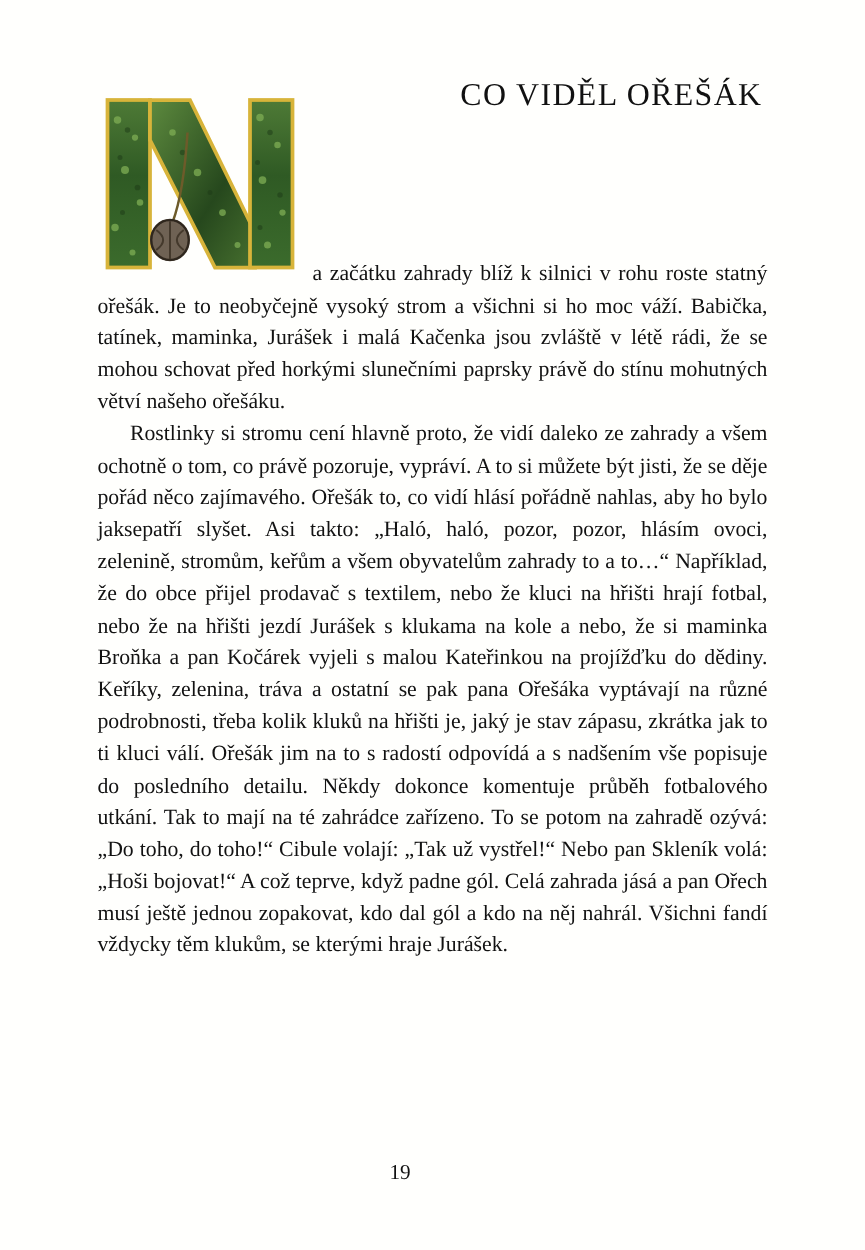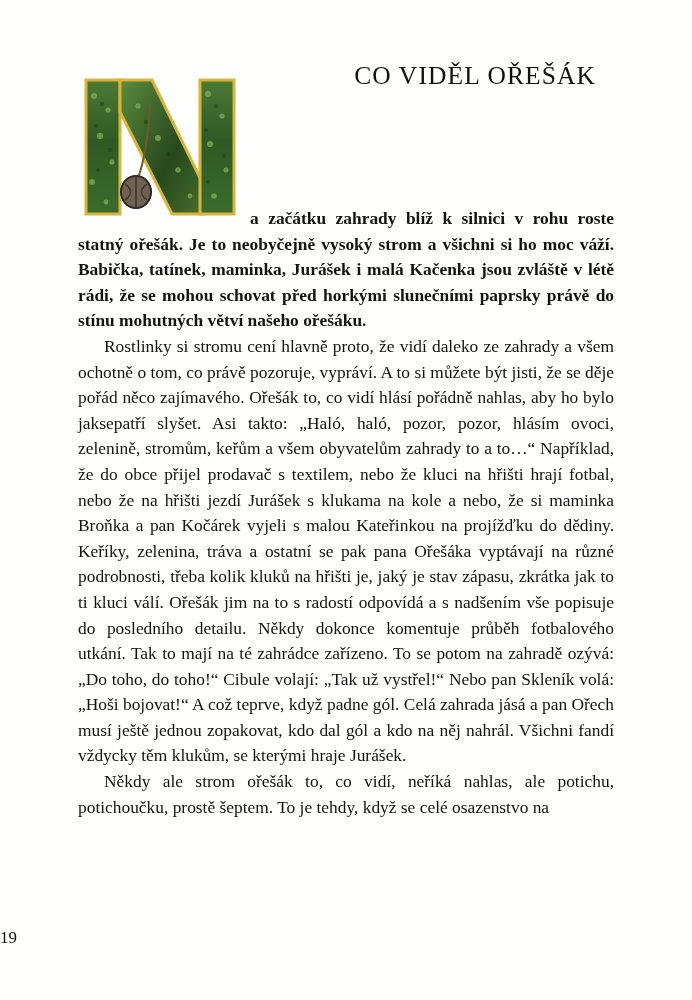--- a/index.html
+++ b/index.html
@@ -17,21 +17,21 @@
   }
   .page {
     position: absolute;
     left: 0; top: 0;
     width: 692px;
     height: 1000px;
     background: #fffffd;
   }
   .content {
     position: absolute;
-    left: 64px;
+    left: 78px;
     top: 62px;
     width: 536px;
   }
   
   .title-block {
     text-align: right;
     padding-right: 4px;
   }
   .chapter-title {
     font-family: "Liberation Serif", serif;
@@ -71,28 +71,27 @@
     text-align: justify;
     color: #121212;
     hyphens: manual;
   }
   .body-text p {
     margin: 0;
     text-indent: 26px;
   }
   .body-text p.first {
     text-indent: 172px;
-    font-weight: bold;
   }
   .pagenum {
     position: absolute;
-    left: 0;
+    left: 13px;
     top: 928px;
     width: 614px;
-    text-align: left;
+    text-align: center;
     font-size: 17px;
     color: #111;
     font-family: "Liberation Serif", serif;
   }
 </style>
 </head>
 <body>
 
 <div class="page">
 
@@ -159,18 +158,17 @@
 
   <div class="content">
     <div class="title-block">
       <h1 class="chapter-title">CO VIDĚL OŘEŠÁK</h1>
     </div>
   </div>
 
   <div class="body-text">
     <p class="first">a začátku zahrady blíž k silnici v rohu roste statný ořešák. Je to neobyčejně vysoký strom a všichni si ho moc váží. Babička, tatínek, maminka, Jurášek i malá Kačenka jsou zvláště v létě rádi, že se mohou schovat před horkými slunečními paprsky právě do stínu mohutných větví našeho ořešáku.</p>
     <p>Rostlinky si stromu cení hlavně proto, že vidí daleko ze zahrady a všem ochotně o tom, co právě pozoruje, vypráví. A to si můžete být jisti, že se děje pořád něco zajímavého. Ořešák to, co vidí hlásí pořádně nahlas, aby ho bylo jaksepatří slyšet. Asi takto: „Haló, haló, pozor, pozor, hlásím ovoci, zelenině, stromům, keřům a všem obyvatelům zahrady to a to…“ Například, že do obce přijel prodavač s textilem, nebo že kluci na hřišti hrají fotbal, nebo že na hřišti jezdí Jurášek s klukama na kole a nebo, že si maminka Broňka a pan Kočárek vyjeli s malou Kateřinkou na projížďku do dědiny. Keříky, zelenina, tráva a ostatní se pak pana Ořešáka vyptávají na různé podrobnosti, třeba kolik kluků na hřišti je, jaký je stav zápasu, zkrátka jak to ti kluci válí. Ořešák jim na to s radostí odpovídá a s nadšením vše popisuje do posledního detailu. Někdy dokonce komentuje průběh fotbalového utkání. Tak to mají na té zahrádce zařízeno. To se potom na zahradě ozývá: „Do toho, do toho!“ Cibule volají: „Tak už vystřel!“ Nebo pan Skleník volá: „Hoši bojovat!“ A což teprve, když padne gól. Celá zahrada jásá a pan Ořech musí ještě jednou zopakovat, kdo dal gól a kdo na něj nahrál. Všichni fandí vždycky těm klukům, se kterými hraje Jurášek.</p>
-    <p>Někdy ale strom ořešák to, co vidí, neříká nahlas, ale potichu, potichoučku, prostě šeptem. To je tehdy, když se celé osazenstvo na</p>
   </div>
 
   <div class="pagenum">19</div>
 
 </div>
 
 </body></html>

